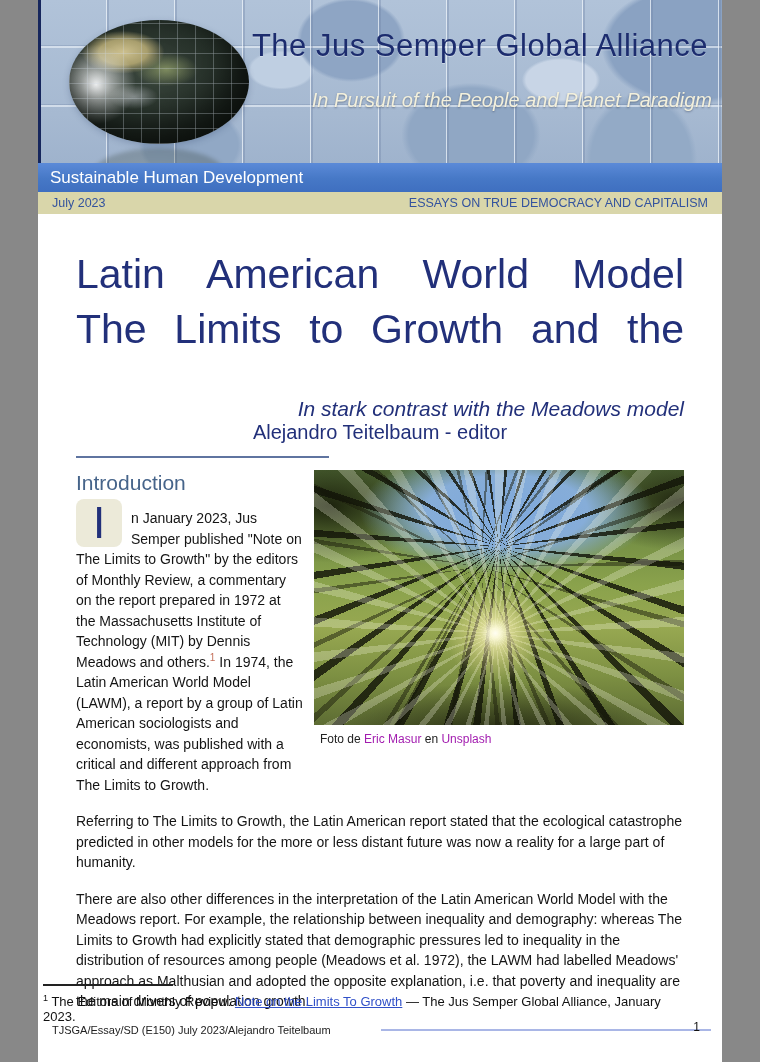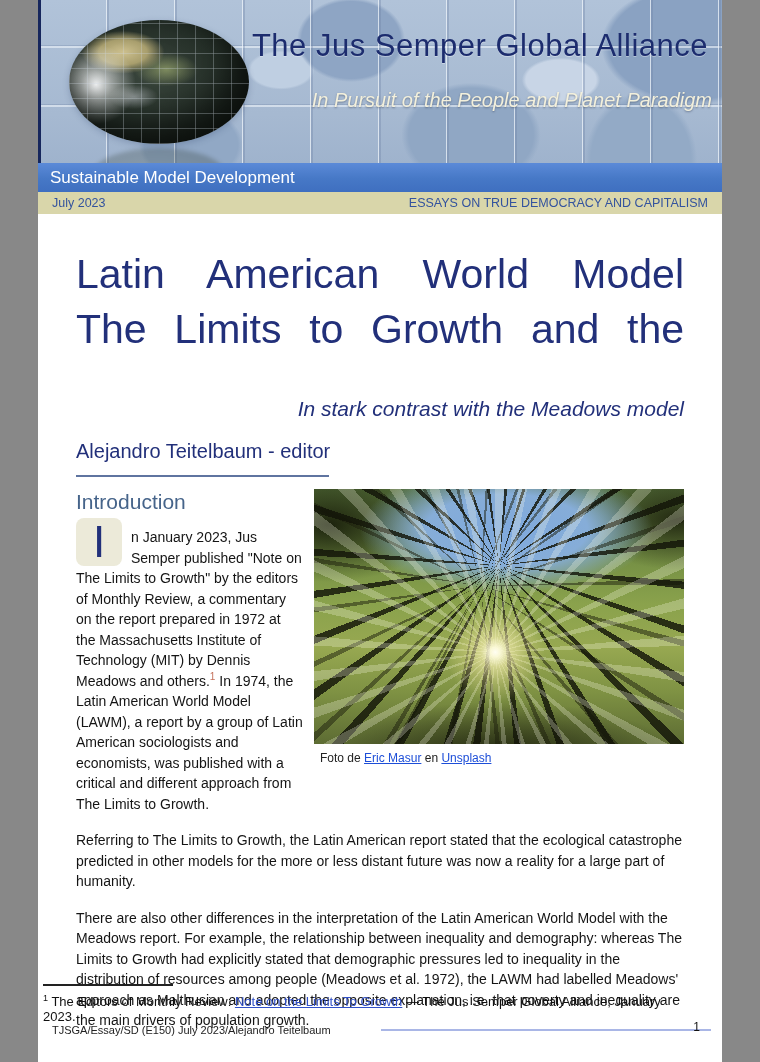--- a/index.html
+++ b/index.html
@@ -74,21 +74,21 @@
   .content { padding: 0 38px; }
   .doc-title { margin-top: 33px; color: #22307a; font-weight: 400; }
   .doc-title .tline {
     font-size: 41px; line-height: 55px;
     text-align: justify; text-align-last: justify;
   }
   .subtitle {
     margin-top: 40px; text-align: right;
     font-size: 21px; font-style: italic; color: #22307a;
   }
-  .editor { margin-top: 19px; font-size: 20px; color: #22307a; }
+  .editor { font-size: 20px; color: #22307a; text-align: center; }
   .editor-rule { margin-top: 12px; width: 253px; border-bottom: 2px solid #5f74a0; }
 
   .article { margin-top: 13px; }
   .article::after { content: ""; display: block; clear: both; }
   .article h2 { margin: 5px 0 13px; font-size: 21px; font-weight: 400; color: #46648a; }
 
   .photo-block { float: right; width: 370px; margin: -1px 0 30px 10px; }
   .forest-photo {
     width: 370px; height: 255px;
     background:
@@ -96,21 +96,21 @@
       repeating-conic-gradient(from 8deg at 49% 64%, rgba(255,255,235,.26) 0deg 3deg, rgba(255,255,235,0) 3deg 11deg),
       repeating-conic-gradient(from 195deg at 50% 30%, rgba(18,20,8,.82) 0deg 2.2deg, rgba(18,20,8,0) 2.2deg 13deg),
       repeating-conic-gradient(from 210deg at 45% 38%, rgba(28,30,12,.5) 0deg 1.6deg, rgba(28,30,12,0) 1.6deg 17deg),
       radial-gradient(ellipse 55% 35% at 52% 16%, #7fa9dd 0%, #86add8 40%, rgba(134,173,216,0) 72%),
       radial-gradient(ellipse 42% 32% at 4% 14%, rgba(24,29,10,.95) 0%, rgba(24,29,10,0) 70%),
       radial-gradient(ellipse 36% 28% at 98% 12%, rgba(27,31,12,.9) 0%, rgba(27,31,12,0) 70%),
       radial-gradient(ellipse 62% 26% at 50% 103%, rgba(30,34,14,.85) 0%, rgba(30,34,14,0) 75%),
       linear-gradient(180deg, #55703a 0%, #6f8a42 22%, #8aa24c 45%, #97a851 62%, #7e9143 80%, #5d6c33 100%);
   }
   .photo-caption { margin-top: 7px; padding-left: 6px; font-size: 12px; color: #222; }
-  .photo-caption a { color: #1d4ed8; text-decoration: underline; cursor: pointer; }
+  .photo-caption a { color: #a21caf; cursor: pointer; }
 
   .article p { font-size: 14px; line-height: 20.5px; margin-bottom: 16px; color: #141414; }
   .dropcap {
     float: left; width: 46px; height: 48px; margin: -9px 9px 0 0;
     background: #ecead9; border-radius: 8px;
     color: #22307a; font-size: 44px; line-height: 48px; text-align: center;
   }
   .fn-ref { color: #c4705a; font-size: 10px; vertical-align: super; line-height: 0; cursor: pointer; }
 
   
@@ -127,21 +127,21 @@
 
 <div class="page">
 
   <header class="masthead">
     <div class="globe-reflection"></div>
     <div class="globe"></div>
     <div class="masthead-title">The Jus Semper Global Alliance</div>
     <div class="masthead-tagline">In Pursuit of the People and Planet Paradigm</div>
   </header>
 
-  <div class="bar-blue">Sustainable Model Development</div>
+  <div class="bar-blue">Sustainable Human Development</div>
 
   <div class="bar-tan">
     <span>July 2023</span>
     <span>ESSAYS ON TRUE DEMOCRACY AND CAPITALISM</span>
   </div>
 
   <main class="content">
 
     <h1 class="doc-title">
       <div class="tline">Latin American World Model</div>

